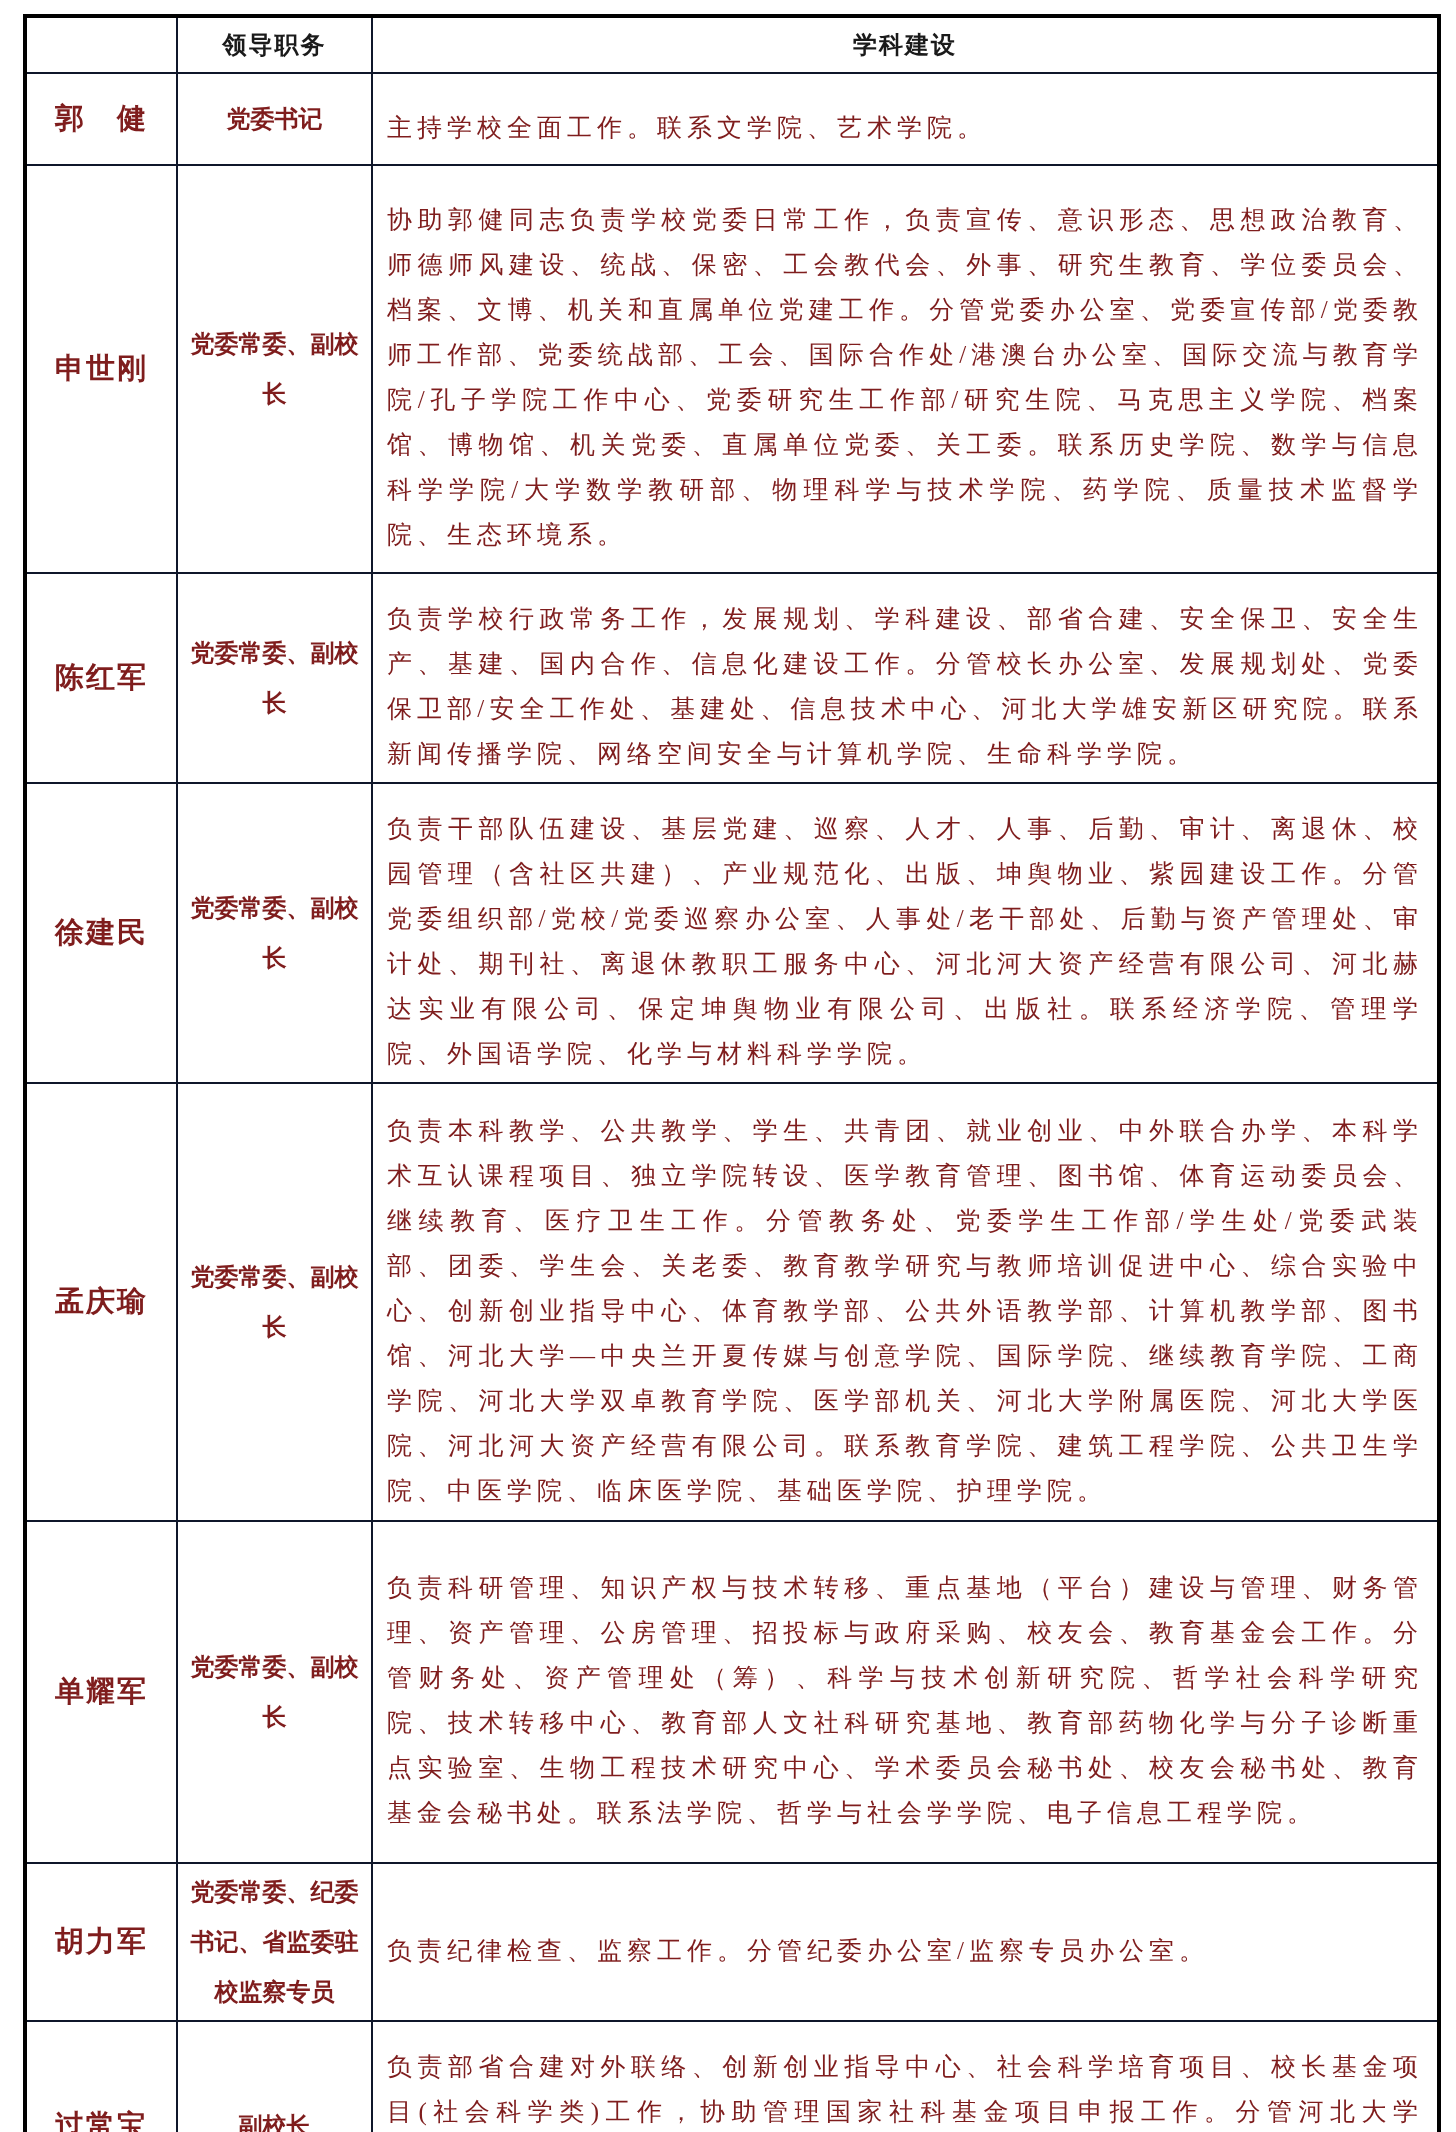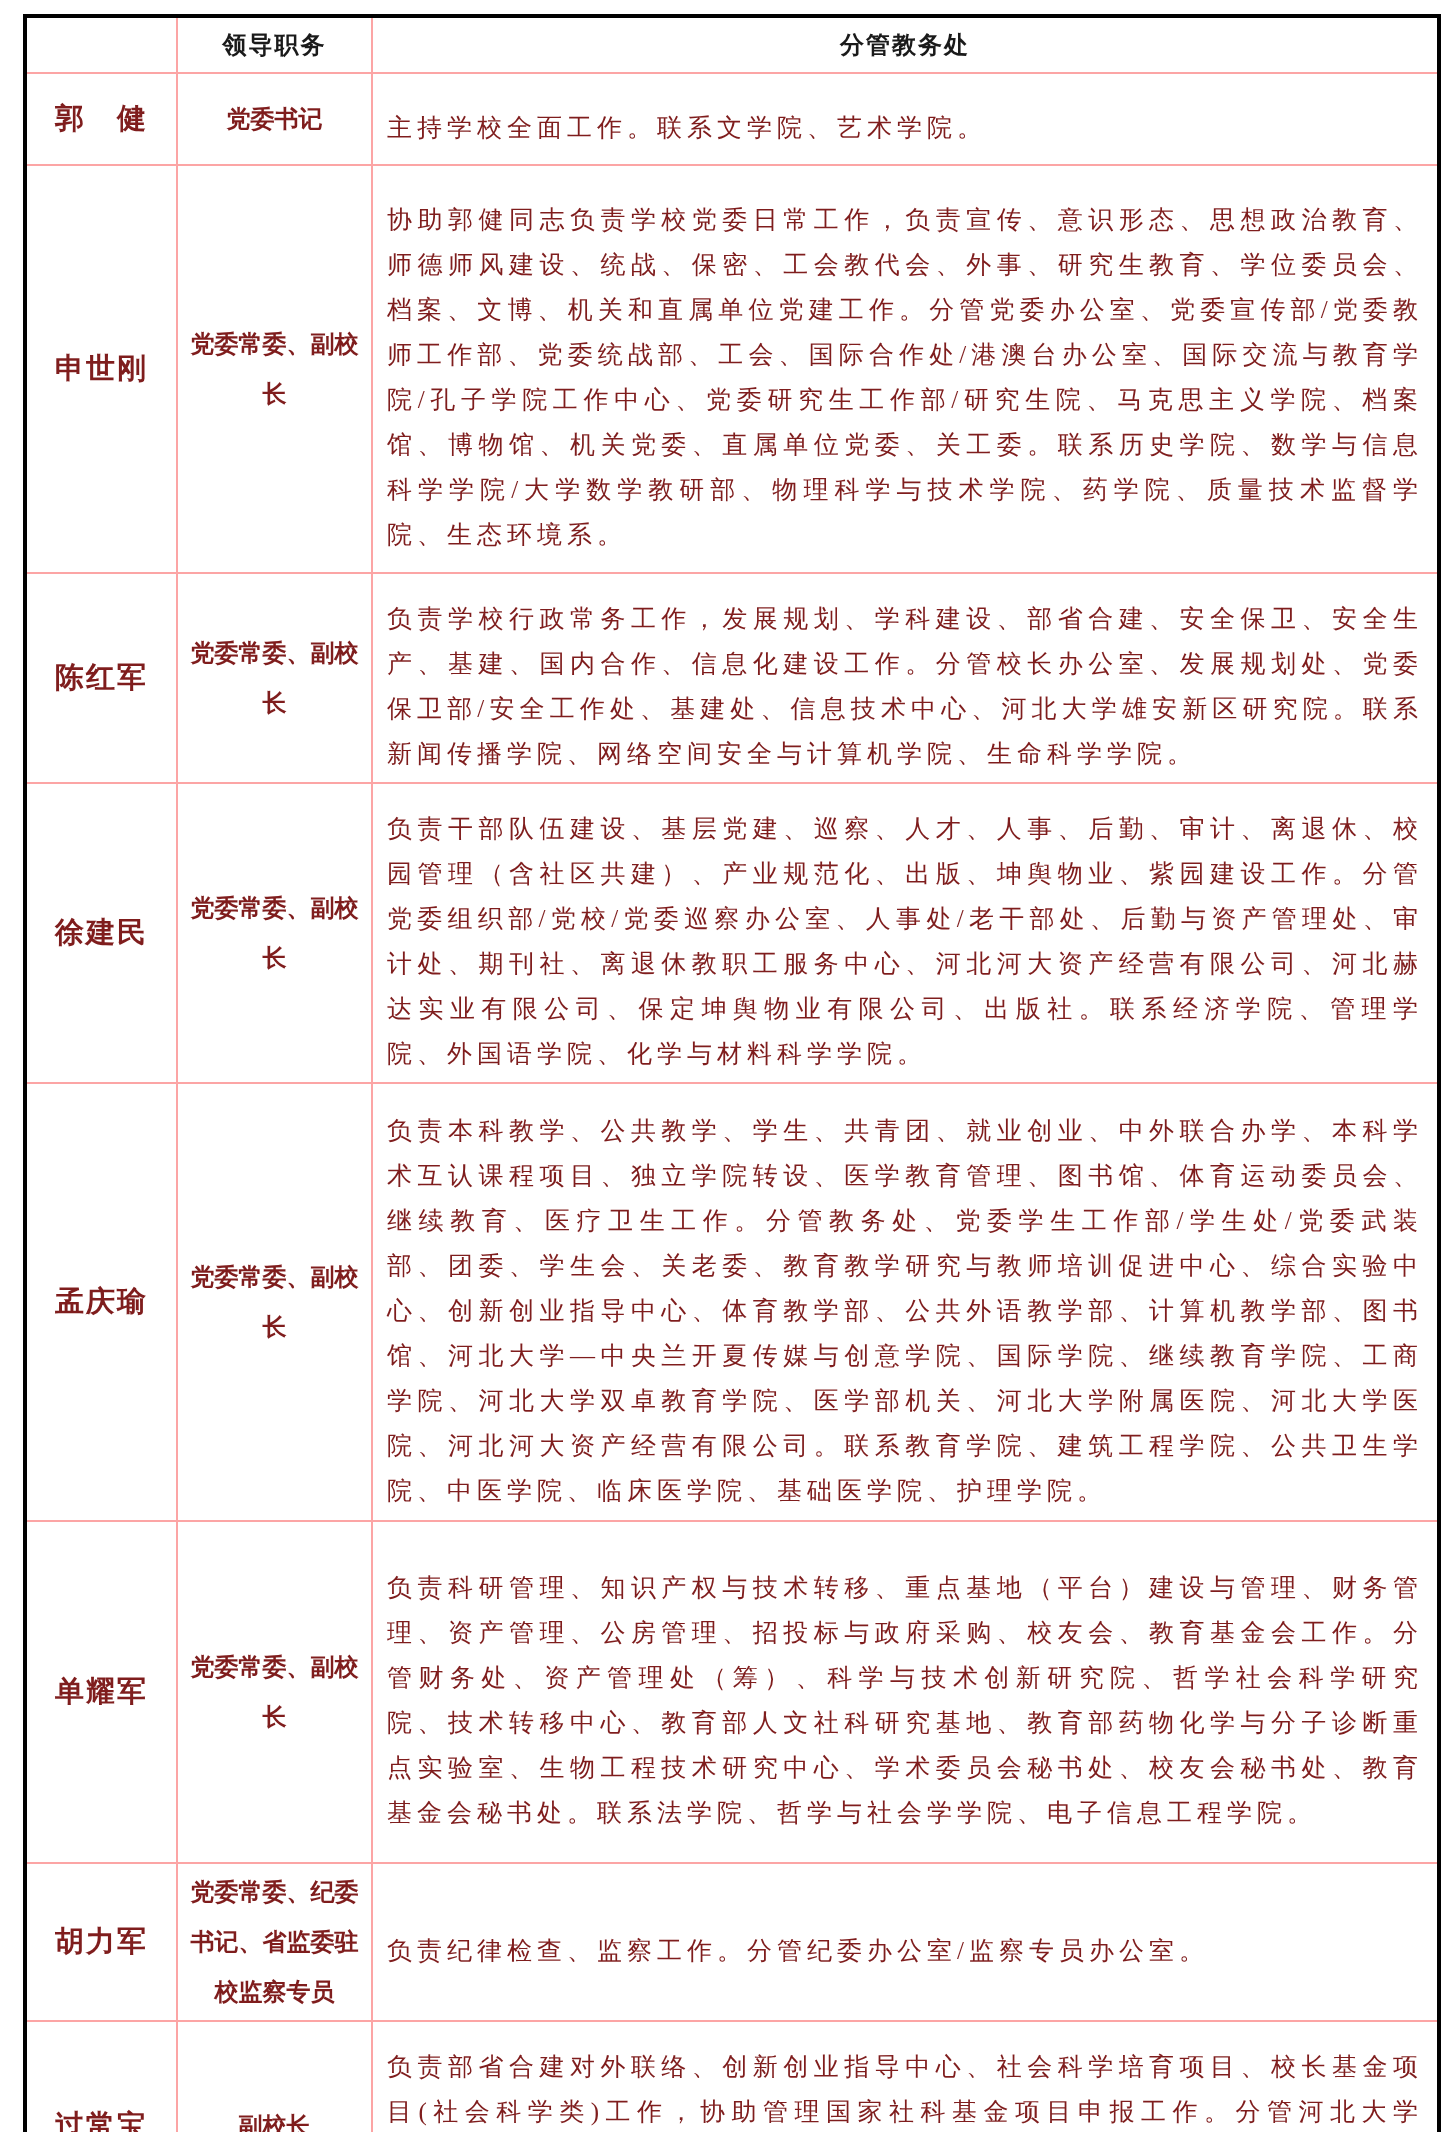--- a/index.html
+++ b/index.html
@@ -17,21 +17,21 @@
   table.leadership {
     position: absolute;
     left: 23px;
     top: 14px;
     width: 1414px;
     border-collapse: collapse;
     table-layout: fixed;
     background: #ffffff;
   }
   table.leadership, table.leadership th, table.leadership td {
-    border: 2px solid #fca5a5;
+    border: 2px solid #0f172a;
   }
   table.leadership {
     border: 4px solid #000000;
   }
   col.c-name { width: 152px; }
   col.c-pos  { width: 195px; }
   col.c-duty { width: 1067px; }
 
   th {
     height: 52px;
@@ -91,21 +91,21 @@
   <table class="leadership">
     <colgroup>
       <col class="c-name">
       <col class="c-pos">
       <col class="c-duty">
     </colgroup>
     <thead>
       <tr>
         <th></th>
         <th>领导职务</th>
-        <th>分管教务处</th>
+        <th>学科建设</th>
       </tr>
     </thead>
     <tbody id="table-body">
         <tr>
           <td class="name-cell">郭　健</td>
           <td class="pos-cell">党委书记</td>
           <td class="duty-cell">主持学校全面工作。联系文学院、艺术学院。</td>
         </tr>
         <tr>
           <td class="name-cell">申世刚</td>

